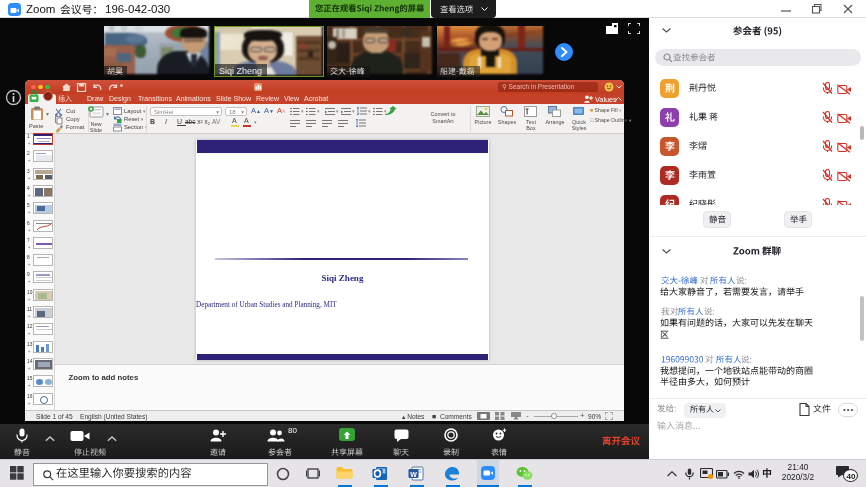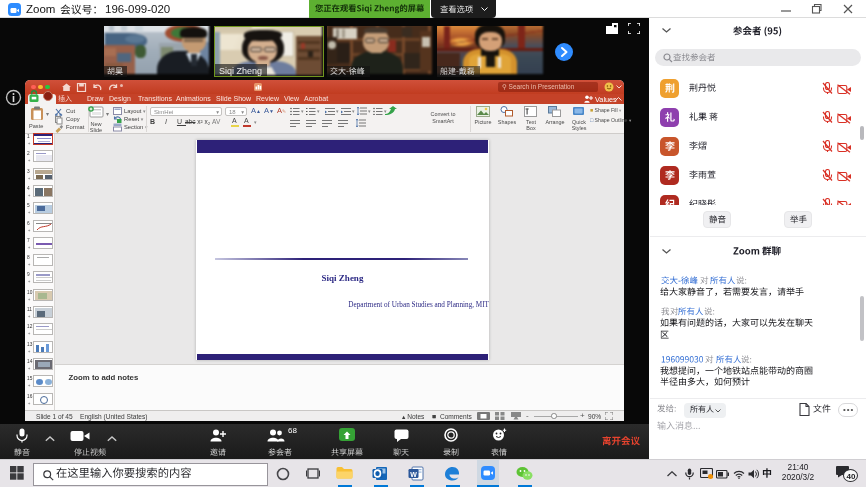--- a/index.html
+++ b/index.html
@@ -12,21 +12,21 @@
 <div class="abs" style="left:8px;top:2.5px;width:13px;height:13px;background:#2d8cff;border-radius:3.5px"><svg width="13" height="13">
         <rect x="2.5" y="4" width="6" height="5" rx="1.2" fill="#fff"></rect>
         <path d="M8.7 6.5 L11 4.8 V8.2 Z" fill="#fff"></path>
       </svg></div>
 <div class="abs" style="left:26px;top:1.5px;font-size:11.5px;color:#151515;display:flex;align-items:center;height:15px">Zoom&nbsp;</div>
 <div class="abs" style="left:60px;top:3.5px">
       <svg width="43.2" height="13.0" style="display:block;overflow:visible">
         <path fill="#151515" d="M1.7 10.1C2.1 10 2.7 9.9 8.4 9.5C8.7 9.8 8.9 10.1 9.1 10.4L9.8 9.9C9.3 9.1 8.3 7.9 7.3 7.1L6.6 7.4C7 7.8 7.5 8.3 7.9 8.7L2.9 9.1C3.7 8.4 4.5 7.5 5.2 6.7H9.9V5.9H1V6.7H4C3.3 7.6 2.5 8.5 2.2 8.7C1.9 9 1.7 9.2 1.4 9.3C1.5 9.5 1.7 9.9 1.7 10.1ZM5.4 0.4C4.5 1.9 2.6 3.3 0.5 4.1C0.6 4.3 0.9 4.6 1 4.8C1.7 4.6 2.3 4.2 2.9 3.9V4.5H8V3.8H3C3.9 3.2 4.8 2.5 5.4 1.7C6.1 2.4 7 3.2 8 3.8C8.6 4.1 9.2 4.5 9.8 4.7C10 4.5 10.2 4.2 10.4 4C8.7 3.4 6.9 2.2 5.9 1.2L6.2 0.8Z M16.7 0.9C17.1 1.7 17.5 2.6 17.7 3.2L18.4 2.9C18.3 2.3 17.8 1.4 17.3 0.6ZM12 1.2C12.5 1.7 13.1 2.4 13.4 2.9L14 2.3C13.7 1.9 13.1 1.2 12.6 0.7ZM19.8 1.1C19.4 3.3 18.9 5.4 17.7 7C16.6 5.5 16 3.5 15.6 1.2L14.8 1.4C15.3 3.9 16 6 17.2 7.7C16.4 8.5 15.4 9.2 14.2 9.8C14.3 9.9 14.5 10.2 14.6 10.4C15.9 9.9 16.9 9.1 17.7 8.3C18.5 9.2 19.5 9.9 20.8 10.4C20.9 10.2 21.1 9.9 21.3 9.7C20.1 9.2 19.1 8.5 18.2 7.6C19.5 5.9 20.2 3.7 20.6 1.2ZM11.3 3.8V4.6H12.8V8.4C12.8 9 12.5 9.3 12.4 9.5C12.5 9.6 12.7 9.9 12.8 10.1C13 9.9 13.3 9.7 15.2 8.3C15.1 8.1 15 7.8 14.9 7.6L13.6 8.5V3.8Z M24.4 1.6H29.5V3.1H24.4ZM23.6 0.9V3.8H30.4V0.9ZM22.3 4.8V5.5H24.5C24.3 6.2 24 6.9 23.8 7.4H29.5C29.2 8.7 29 9.3 28.8 9.5C28.6 9.6 28.5 9.6 28.2 9.6C27.9 9.6 27.2 9.6 26.4 9.5C26.5 9.8 26.7 10.1 26.7 10.3C27.4 10.3 28.1 10.4 28.5 10.3C28.9 10.3 29.2 10.3 29.4 10C29.8 9.7 30.1 8.9 30.4 7.1C30.4 7 30.4 6.7 30.4 6.7H25L25.4 5.5H31.7V4.8Z M35.1 4.3C35.5 4.3 35.9 3.9 35.9 3.5C35.9 3 35.5 2.6 35.1 2.6C34.7 2.6 34.3 3 34.3 3.5C34.3 3.9 34.7 4.3 35.1 4.3ZM35.1 9.5C35.5 9.5 35.9 9.2 35.9 8.7C35.9 8.2 35.5 7.9 35.1 7.9C34.7 7.9 34.3 8.2 34.3 8.7C34.3 9.2 34.7 9.5 35.1 9.5Z"></path>
       </svg>
     </div>
-<div class="abs" style="left:105px;top:1.5px;font-size:11.5px;color:#151515;height:15px;display:flex;align-items:center">196-099-020</div>
+<div class="abs" style="left:105px;top:1.5px;font-size:11.5px;color:#151515;height:15px;display:flex;align-items:center">196-042-030</div>
 <div class="abs" style="left:309px;top:0px;width:121px;height:17.5px;background:#5db031"></div>
 <div class="abs" style="left:314.8px;top:4px">
       <svg width="109.4" height="10.0" style="display:block;overflow:visible">
         <path fill="#14320a" d="M3.7 2.4C3.5 2.9 3.1 3.5 2.7 3.9C2.9 4 3.3 4.2 3.5 4.4C3.9 4 4.3 3.3 4.6 2.6ZM2.4 5.5V6.7C2.4 7.6 2.6 7.9 3.7 7.9C3.9 7.9 4.8 7.9 5 7.9C5.9 7.9 6.1 7.6 6.3 6.5C6 6.5 5.6 6.3 5.4 6.2C5.3 6.9 5.3 7 5 7C4.7 7 4 7 3.8 7C3.4 7 3.4 7 3.4 6.7V5.5ZM5.8 5.8C6.4 6.3 7 7.2 7.2 7.7L8.1 7.2C7.8 6.6 7.2 5.9 6.6 5.3ZM1.4 5.5C1.2 6.2 0.8 6.8 0.2 7.2L1.1 7.8C1.7 7.3 2 6.6 2.3 5.8ZM3.1 5.2C3.6 5.5 4.2 6 4.5 6.3L5.2 5.7C5 5.5 4.8 5.3 4.5 5.1C4.9 5.1 5.2 5.1 5.5 5C5.8 4.9 5.8 4.6 5.8 4.2V1.8H6.8C6.7 2 6.6 2.3 6.5 2.4L6 2.7C6.4 3.2 6.8 4 6.9 4.5L7.8 4.1C7.6 3.7 7.3 3.1 7 2.6L7.4 2.7C7.6 2.3 7.8 1.6 8 1.1L7.3 0.9L7.1 1H4.5C4.5 0.8 4.6 0.6 4.7 0.5L3.8 0.3C3.5 1 3.1 1.7 2.5 2.1C2.8 2.3 3.1 2.6 3.3 2.8C3.5 2.5 3.8 2.2 4 1.8H4.9V4.2C4.9 4.3 4.9 4.3 4.7 4.3C4.6 4.3 4.3 4.3 4 4.3C4.1 4.5 4.2 4.7 4.3 5C4.1 4.8 3.9 4.7 3.8 4.7ZM2.1 0.2C1.7 1.1 0.9 2 0.2 2.5C0.3 2.7 0.6 3.1 0.8 3.3C1 3.2 1.2 3 1.4 2.7V5.1H2.3V1.6C2.6 1.3 2.8 0.9 3 0.6Z M9.7 3.1V6.8H8.7V7.7H16.3V6.8H13.2V4.6H15.6V3.6H13.2V1.8H16V0.8H8.9V1.8H12.2V6.8H10.7V3.1Z M19.7 0.2C19.6 0.6 19.5 1 19.3 1.4H17.1V2.4H18.9C18.4 3.3 17.7 4.2 16.8 4.8C16.9 5 17.2 5.4 17.3 5.7C17.5 5.5 17.8 5.3 18 5.1V8H19V4C19.4 3.5 19.7 2.9 20 2.4H24.5V1.4H20.4C20.5 1.1 20.6 0.8 20.7 0.5ZM21.5 2.7V4.1H19.8V5H21.5V6.9H19.4V7.8H24.4V6.9H22.5V5H24.1V4.1H22.5V2.7Z M28.6 0.6V5H29.6V1.5H31.6V5H32.6V0.6ZM30.1 2V3.3C30.1 4.6 29.9 6.2 27.8 7.3C28 7.5 28.3 7.8 28.4 8C29.4 7.5 30.1 6.8 30.5 6V7C30.5 7.7 30.8 7.9 31.4 7.9H31.9C32.8 7.9 32.9 7.5 33 6.2C32.8 6.2 32.4 6 32.2 5.9C32.2 6.9 32.1 7.2 32 7.2H31.6C31.5 7.2 31.4 7.1 31.4 6.9V5H30.9C31 4.4 31.1 3.8 31.1 3.3V2ZM25.3 2.9C25.7 3.5 26.1 4.1 26.5 4.7C26.1 5.7 25.6 6.5 25 7C25.3 7.2 25.6 7.5 25.8 7.8C26.3 7.3 26.8 6.6 27.2 5.8C27.4 6.2 27.5 6.5 27.6 6.8L28.5 6.2C28.3 5.8 28 5.2 27.6 4.7C28 3.6 28.3 2.4 28.4 1L27.8 0.8L27.6 0.9H25.3V1.8H27.3C27.2 2.4 27.1 3.1 26.9 3.6C26.6 3.2 26.3 2.8 26 2.4Z M36.3 5.7H39.3V6H36.3ZM36.3 5V4.7H39.3V5ZM36.3 6.6H39.3V7H36.3ZM40 0.3C38.6 0.5 36.2 0.6 34.1 0.6C34.2 0.8 34.3 1.1 34.3 1.4C35 1.4 35.7 1.4 36.4 1.3L36.3 1.7H34.2V2.4H36L35.8 2.8H33.6V3.6H35.4C34.9 4.4 34.3 5.1 33.4 5.5C33.6 5.7 33.9 6.1 34 6.3C34.5 6 34.9 5.7 35.3 5.3V8.1H36.3V7.8H39.3V8.1H40.3V3.9H36.4L36.6 3.6H41.1V2.8H36.9L37.1 2.4H40.6V1.7H37.3L37.4 1.3C38.6 1.2 39.7 1.1 40.6 1Z M44.1 7.4C45.5 7.4 46.3 6.6 46.3 5.6C46.3 4.7 45.9 4.2 45.1 3.9L44.3 3.6C43.8 3.3 43.4 3.2 43.4 2.7C43.4 2.3 43.7 2.1 44.2 2.1C44.7 2.1 45.1 2.3 45.5 2.6L46.2 1.8C45.7 1.3 44.9 1 44.2 1C43 1 42.1 1.8 42.1 2.8C42.1 3.7 42.7 4.2 43.4 4.5L44.2 4.8C44.7 5.1 45.1 5.2 45.1 5.7C45.1 6.1 44.8 6.4 44.1 6.4C43.6 6.4 43 6.1 42.6 5.7L41.8 6.5C42.4 7.1 43.3 7.4 44.1 7.4Z M47.3 7.3H48.6V2.7H47.3ZM47.9 1.9C48.4 1.9 48.7 1.6 48.7 1.2C48.7 0.8 48.4 0.6 47.9 0.6C47.5 0.6 47.2 0.8 47.2 1.2C47.2 1.6 47.5 1.9 47.9 1.9Z M52.7 9.1H53.9V2.7H52.9L52.8 3.1H52.8C52.4 2.7 52.1 2.5 51.5 2.5C50.5 2.5 49.6 3.5 49.6 5C49.6 6.5 50.3 7.4 51.5 7.4C51.9 7.4 52.4 7.2 52.7 6.9L52.7 7.6ZM51.8 6.4C51.2 6.4 50.8 5.9 50.8 5C50.8 4 51.3 3.5 51.8 3.5C52.1 3.5 52.4 3.6 52.7 3.9V5.9C52.4 6.3 52.1 6.4 51.8 6.4Z M55.2 7.3H56.4V2.7H55.2ZM55.8 1.9C56.2 1.9 56.5 1.6 56.5 1.2C56.5 0.8 56.2 0.6 55.8 0.6C55.4 0.6 55.1 0.8 55.1 1.2C55.1 1.6 55.4 1.9 55.8 1.9Z M59.3 7.3H63.7V6.3H60.8L63.7 1.9V1.2H59.6V2.2H62.2L59.3 6.6Z M64.7 7.3H65.9V4.1C66.3 3.8 66.5 3.6 66.9 3.6C67.3 3.6 67.5 3.8 67.5 4.6V7.3H68.8V4.4C68.8 3.2 68.3 2.5 67.3 2.5C66.7 2.5 66.2 2.9 65.9 3.2L65.9 2.3V0.7H64.7Z M72 7.4C72.6 7.4 73.2 7.2 73.7 6.9L73.2 6.2C72.9 6.4 72.6 6.5 72.2 6.5C71.5 6.5 71 6.1 70.9 5.3H73.8C73.8 5.2 73.8 5 73.8 4.8C73.8 3.5 73.2 2.5 71.9 2.5C70.8 2.5 69.7 3.5 69.7 5C69.7 6.5 70.7 7.4 72 7.4ZM70.9 4.5C71 3.8 71.4 3.5 71.9 3.5C72.5 3.5 72.8 3.9 72.8 4.5Z M74.8 7.3H76.1V4.1C76.4 3.8 76.6 3.6 77 3.6C77.5 3.6 77.7 3.8 77.7 4.6V7.3H78.9V4.4C78.9 3.2 78.5 2.5 77.5 2.5C76.8 2.5 76.4 2.9 75.9 3.3H75.9L75.8 2.7H74.8Z M81.8 9.3C83.3 9.3 84.3 8.6 84.3 7.7C84.3 6.9 83.7 6.5 82.6 6.5H81.8C81.2 6.5 81.1 6.4 81.1 6.1C81.1 5.9 81.1 5.8 81.3 5.7C81.5 5.8 81.7 5.8 81.9 5.8C82.9 5.8 83.7 5.3 83.7 4.3C83.7 4 83.6 3.7 83.4 3.6H84.2V2.7H82.6C82.4 2.6 82.1 2.5 81.9 2.5C80.9 2.5 80 3.1 80 4.2C80 4.8 80.3 5.2 80.6 5.4V5.5C80.3 5.7 80.1 6 80.1 6.3C80.1 6.7 80.3 7 80.5 7.1V7.2C80.1 7.4 79.9 7.7 79.9 8.1C79.9 8.9 80.7 9.3 81.8 9.3ZM81.9 5.1C81.5 5.1 81.1 4.8 81.1 4.2C81.1 3.7 81.4 3.4 81.9 3.4C82.3 3.4 82.6 3.7 82.6 4.2C82.6 4.8 82.3 5.1 81.9 5.1ZM82 8.5C81.3 8.5 80.9 8.3 80.9 7.9C80.9 7.7 81 7.6 81.2 7.4C81.3 7.4 81.5 7.5 81.8 7.5H82.4C82.9 7.5 83.1 7.5 83.1 7.9C83.1 8.2 82.7 8.5 82 8.5Z M88.9 3.9C89.3 4.5 89.8 5.4 90.1 5.9L90.9 5.4C90.6 4.9 90.1 4.1 89.7 3.5ZM89.3 0.3C89.1 1.2 88.7 2.2 88.2 3V1.6H86.9C87 1.3 87.2 0.8 87.3 0.4L86.2 0.2C86.2 0.6 86.1 1.2 86 1.6H85.1V7.8H86V7.2H88.2V3.3C88.4 3.4 88.7 3.6 88.8 3.8C89.1 3.4 89.3 3 89.6 2.4H91.3C91.3 5.4 91.2 6.6 90.9 6.9C90.8 7 90.7 7 90.5 7C90.3 7 89.8 7 89.3 7C89.5 7.3 89.6 7.7 89.6 8C90.1 8 90.6 8 90.9 8C91.3 7.9 91.5 7.8 91.7 7.5C92.1 7 92.2 5.7 92.3 2C92.3 1.9 92.3 1.5 92.3 1.5H89.9C90.1 1.2 90.2 0.8 90.3 0.5ZM86 2.5H87.3V3.8H86ZM86 6.3V4.7H87.3V6.3Z M94.8 1.5H99.2V2H94.8ZM95.6 3C95.8 3.2 95.9 3.5 96 3.7H95V4.5H96.1V5.3V5.4H94.8V6.2H95.9C95.8 6.6 95.4 7 94.7 7.3C94.9 7.5 95.2 7.9 95.3 8.1C96.4 7.6 96.8 6.9 96.9 6.2H98.2V8.1H99.2V6.2H100.7V5.4H99.2V4.5H100.5V3.7H99.2C99.4 3.5 99.5 3.2 99.7 2.9L99.3 2.8H100.2V0.6H93.8V3.1C93.8 4.4 93.8 6.3 92.9 7.6C93.2 7.7 93.6 7.9 93.8 8.1C94.7 6.7 94.8 4.5 94.8 3.1V2.8H96.1ZM96.6 2.8H98.7C98.5 3.1 98.4 3.4 98.2 3.6L98.6 3.7H96.7L97 3.6C96.9 3.4 96.8 3.1 96.6 2.8ZM98.2 5.4H97V5.3V4.5H98.2Z M103.3 3.3H107.2V3.7H103.3ZM103.3 2.4H107.2V2.8H103.3ZM104.7 5.4V5.8H103.7C103.8 5.6 104 5.5 104.1 5.4ZM105.6 5.4H106.4C106.5 5.5 106.6 5.6 106.8 5.8H105.6ZM102.3 1.9V4.3H103.8C103.7 4.4 103.6 4.5 103.6 4.6H101.5V5.4H102.8C102.4 5.7 101.9 5.9 101.2 6.1C101.4 6.3 101.7 6.6 101.8 6.9C102.1 6.7 102.5 6.6 102.8 6.4V7.8H103.7V6.5H104.7V8.1H105.6V6.5H106.8V6.9C106.8 7 106.7 7 106.6 7C106.6 7.1 106.3 7.1 106 7C106.1 7.2 106.2 7.5 106.3 7.7C106.7 7.7 107.1 7.7 107.4 7.6C107.7 7.5 107.7 7.3 107.7 6.9V6.4C108 6.6 108.3 6.7 108.6 6.8C108.7 6.6 109 6.2 109.2 6.1C108.5 5.9 107.9 5.7 107.5 5.4H108.9V4.6H104.7L104.8 4.3H108.2V1.9ZM106.1 0.2V0.7H104.3V0.2H103.4V0.7H101.6V1.5H103.4V1.7H104.3V1.5H106.1V1.7H107V1.5H108.8V0.7H107V0.2Z"></path>
       </svg>
     </div>
 <div class="abs" style="left:431px;top:0px;width:65px;height:17.5px;background:#1d1d1d;border-radius:0 0 4px 4px">
       <div style="position:absolute;left:9px;top:4.5px">
         <svg width="33.2" height="10.0" style="display:block;overflow:visible">
           <path fill="#f2f2f2" d="M2.4 5.5H5.8V6.2H2.4ZM2.4 4.4H5.8V5.1H2.4ZM1.8 3.9V6.6H6.5V3.9ZM0.6 7.1V7.7H7.7V7.1ZM3.8 0.3V1.4H0.5V1.9H3.1C2.4 2.7 1.3 3.4 0.3 3.8C0.4 3.9 0.6 4.1 0.7 4.3C1.8 3.8 3.1 3 3.8 2V3.7H4.4V2C5.2 2.9 6.4 3.8 7.6 4.2C7.7 4.1 7.9 3.8 8 3.7C7 3.4 5.8 2.7 5.1 1.9H7.8V1.4H4.4V0.3Z M11.1 5.5H14.7V6.1H11.1ZM11.1 5.1V4.5H14.7V5.1ZM11.1 6.5H14.7V7.2H11.1ZM15.2 0.4C13.8 0.7 11.3 0.8 9.3 0.8C9.3 0.9 9.4 1.1 9.4 1.3C10.1 1.3 10.9 1.3 11.7 1.2C11.6 1.4 11.6 1.6 11.5 1.8H9.4V2.3H11.3C11.2 2.5 11.1 2.7 11 2.9H8.8V3.4H10.8C10.2 4.3 9.5 5.1 8.6 5.6C8.7 5.8 8.9 6 9 6.1C9.5 5.8 10 5.4 10.5 4.9V8H11.1V7.7H14.7V8H15.3V4H11.1C11.2 3.8 11.4 3.6 11.5 3.4H16.1V2.9H11.7C11.8 2.7 11.9 2.5 12 2.3H15.6V1.8H12.2L12.4 1.2C13.6 1.1 14.7 1 15.6 0.8Z M17.1 1C17.6 1.4 18.2 1.9 18.4 2.3L18.9 2C18.6 1.6 18.1 1 17.6 0.6ZM20.3 0.6C20.1 1.3 19.8 2.1 19.3 2.5C19.5 2.6 19.7 2.8 19.8 2.9C20 2.6 20.2 2.3 20.4 2H21.6V3.2H19.3V3.8H20.8C20.6 4.9 20.3 5.7 19 6.1C19.2 6.2 19.3 6.5 19.4 6.6C20.8 6.1 21.2 5.1 21.4 3.8H22.2V5.7C22.2 6.3 22.4 6.5 23 6.5C23.1 6.5 23.7 6.5 23.8 6.5C24.3 6.5 24.5 6.3 24.6 5.2C24.4 5.2 24.1 5.1 24 5C24 5.8 24 6 23.7 6C23.6 6 23.2 6 23.1 6C22.9 6 22.8 5.9 22.8 5.7V3.8H24.5V3.2H22.2V2H24.1V1.5H22.2V0.4H21.6V1.5H20.6C20.7 1.2 20.8 1 20.9 0.7ZM18.7 3.5H17.1V4.1H18.1V6.6C17.7 6.8 17.3 7.1 17 7.4L17.4 8C17.9 7.5 18.3 7 18.6 7C18.8 7 19.1 7.3 19.4 7.5C19.9 7.8 20.6 7.9 21.6 7.9C22.4 7.9 23.8 7.8 24.4 7.8C24.5 7.6 24.6 7.3 24.6 7.1C23.8 7.2 22.5 7.3 21.6 7.3C20.7 7.3 20 7.2 19.5 6.9C19.1 6.7 18.9 6.5 18.7 6.5Z M30 3.2V4.9C30 5.8 29.8 6.8 27.5 7.5C27.7 7.6 27.9 7.8 27.9 7.9C30.3 7.2 30.7 6 30.7 4.9V3.2ZM30.6 6.5C31.3 7 32.1 7.6 32.5 8L32.9 7.5C32.5 7.1 31.6 6.6 31 6.2ZM25.1 5.8 25.3 6.4C26.1 6.2 27.1 5.8 28 5.5L28 4.9L27 5.3V1.9H27.9V1.3H25.3V1.9H26.3V5.4ZM28.4 2.1V6H29V2.7H31.7V6H32.3V2.1H30.3C30.5 1.9 30.6 1.6 30.7 1.3H32.8V0.7H28.1V1.3H30C29.9 1.5 29.8 1.9 29.7 2.1Z"></path>
@@ -521,21 +521,21 @@
 <div class="abs" style="left:27px;top:393.5px;font-size:4.8px;color:#333">16</div>
 <div class="abs" style="left:33px;top:392.5px;width:20px;height:12px;background:#fff;border:0.5px solid #b8b6b4;overflow:hidden">
       <div style="position:absolute;left:6px;top:2px;width:8px;height:8px;border:1.5px solid #4a6a9a;border-radius:50%"></div>
     </div>
 <div class="abs" style="left:27.5px;top:400.5px;font-size:4px;color:#999">✦</div>
 <div class="abs" style="left:196px;top:140px;width:293px;height:220px;background:#fff;box-shadow:0 0 3px rgba(0,0,0,.25)"></div>
 <div class="abs" style="left:197px;top:140px;width:291px;height:12.5px;background:#2d2178"></div>
 <div class="abs" style="left:197px;top:354px;width:291px;height:5.5px;background:#2d2178"></div>
 <div class="abs" style="left:215px;top:257.5px;width:253px;height:2px;background:linear-gradient(90deg,#c6c6e0 0%,#2d2178 35%,#2d2178 75%,#8888b8 100%)"></div>
 <div class="abs" style="left:196px;top:273px;width:293px;text-align:center;font-family:'Liberation Serif',serif;font-size:9px;font-weight:bold;color:#2d2a85">Siqi Zheng</div>
-<div class="abs" style="left:196px;top:300.5px;width:293px;text-align:right;font-family:'Liberation Serif',serif;font-size:7.2px;white-space:nowrap;color:#2d2a85">Department of Urban Studies and Planning, MIT</div>
+<div class="abs" style="left:196px;top:300.5px;width:293px;text-align:left;font-family:'Liberation Serif',serif;font-size:7.2px;white-space:nowrap;color:#2d2a85">Department of Urban Studies and Planning, MIT</div>
 <div class="abs" style="left:55px;top:364px;width:569px;height:46px;background:#fbfbfb;border-top:1px solid #d4d2d0"></div>
 <div class="abs" style="left:68.5px;top:372.5px;font-size:7.8px;font-weight:600;color:#333">Zoom to add notes</div>
 <div class="abs" style="left:25px;top:410px;width:599px;height:11px;background:#efeeee;border-top:1px solid #c9c7c5"></div>
 <div class="abs" style="left:36px;top:412.5px;font-size:6.6px;color:#3a3a3a">Slide 1 of 45</div>
 <div class="abs" style="left:80px;top:412.5px;font-size:6.6px;color:#3a3a3a">English (United States)</div>
 <div class="abs" style="left:402px;top:412.5px;font-size:6.6px;color:#3a3a3a">▴ Notes&nbsp;&nbsp;&nbsp;<span style="color:#555">◾</span> Comments</div>
 <div class="abs" style="left:477px;top:411.5px;width:13px;height:8.5px;background:#787878;border-radius:1px">
       <svg width="13" height="8.5" style="display:block">
         <rect x="3.5" y="2" width="6" height="4.5" fill="#fff"></rect>
       </svg>
@@ -592,21 +592,21 @@
       <svg width="16.0" height="9.6" style="display:block;overflow:visible">
         <path fill="#d4d4d4" d="M3 2.3H4.3V2.8H3ZM3 1.4H4.3V1.9H3ZM0.6 0.9C1 1.4 1.4 2 1.6 2.3L2.1 2C1.9 1.6 1.4 1.1 1 0.7ZM3.2 3.4C3.3 3.5 3.4 3.6 3.4 3.7H2.2V4.2H3C2.9 5 2.8 5.7 2.2 6.1C2.3 6.2 2.5 6.3 2.5 6.4C3 6.1 3.3 5.6 3.4 5.1H4.3C4.2 5.6 4.2 5.9 4.1 6C4.1 6 4 6 3.9 6C3.9 6 3.7 6 3.5 6C3.5 6.1 3.6 6.3 3.6 6.4C3.8 6.4 4 6.4 4.2 6.4C4.3 6.4 4.4 6.4 4.5 6.3C4.7 6.1 4.7 5.7 4.8 4.8C4.8 4.7 4.8 4.6 4.8 4.6H3.5L3.5 4.2H5V3.7H4C3.9 3.6 3.8 3.4 3.7 3.2H4.8L4.8 3.3C4.9 3.3 5.1 3.5 5.2 3.6C5.4 3.2 5.6 2.7 5.8 2.1H6.7C6.7 2.8 6.5 3.5 6.3 4.1C6.1 3.8 5.9 3.5 5.7 3.2L5.3 3.4C5.6 3.8 5.8 4.2 6.1 4.7C5.8 5.3 5.4 5.8 4.8 6.2C4.9 6.3 5.1 6.5 5.2 6.6C5.7 6.2 6.1 5.7 6.4 5.2C6.7 5.6 6.9 6.1 7.1 6.4L7.5 6.1C7.3 5.7 7 5.2 6.7 4.6C7 3.9 7.1 3.1 7.3 2.1H7.6V1.6H5.9C6 1.2 6.1 0.8 6.2 0.4L5.7 0.4C5.5 1.4 5.2 2.5 4.8 3.2V1H3.8L4 0.4L3.5 0.3C3.4 0.5 3.4 0.8 3.3 1H2.5V3.2H3.7ZM1.9 3.3H0.4V3.8H1.3V6.1C1 6.2 0.7 6.6 0.3 7L0.7 7.5C1.1 7 1.4 6.5 1.6 6.5C1.8 6.5 2.1 6.8 2.4 7C3 7.4 3.6 7.4 4.7 7.4C5.4 7.4 6.9 7.4 7.5 7.4C7.5 7.2 7.6 6.9 7.7 6.7C6.9 6.8 5.7 6.9 4.7 6.9C3.8 6.9 3.1 6.8 2.5 6.5C2.2 6.3 2.1 6.2 1.9 6.1Z M8.9 0.9C9.3 1.2 9.8 1.8 10 2.1L10.5 1.7C10.2 1.4 9.7 0.9 9.2 0.5ZM8.3 2.8V3.4H9.5V6.3C9.5 6.7 9.3 6.9 9.2 7C9.3 7.1 9.4 7.4 9.5 7.5C9.6 7.4 9.8 7.2 11.1 6.2C11.1 6 11 5.8 10.9 5.6L10.1 6.3V2.8ZM12 5.3H14.5V6H12ZM12 4.9V4.3H14.5V4.9ZM12.9 0.3V0.9H11.1V1.4H12.9V1.9H11.3V2.4H12.9V2.9H10.8V3.4H15.7V2.9H13.5V2.4H15.2V1.9H13.5V1.4H15.4V0.9H13.5V0.3ZM11.4 3.8V7.7H12V6.4H14.5V7C14.5 7.1 14.4 7.1 14.3 7.1C14.2 7.1 13.8 7.1 13.4 7.1C13.5 7.3 13.6 7.5 13.6 7.6C14.2 7.6 14.5 7.6 14.7 7.6C15 7.5 15 7.3 15 7V3.8Z"></path>
       </svg>
     </div>
 <svg class="abs" width="18" height="13" style="left:267px;top:428.5px">
       <circle cx="6" cy="3.5" r="3" fill="#fff"></circle>
       <path d="M0.5 12.5 C0.5 7.5 11.5 7.5 11.5 12.5 Z" fill="#fff"></path>
       <circle cx="12.5" cy="4" r="2.4" fill="#fff"></circle>
       <path d="M10 12.5 C11 8.5 17.5 8.5 17.5 12.5 Z" fill="#fff"></path>
     </svg>
-<div class="abs" style="left:288px;top:426px;font-size:8px;color:#fff">68</div>
+<div class="abs" style="left:288px;top:426px;font-size:8px;color:#fff">80</div>
 <div style="position:absolute;left:268.0px;top:447.5px">
       <svg width="24.0" height="9.6" style="display:block;overflow:visible">
         <path fill="#d4d4d4" d="M4.4 3.8C3.8 4.2 2.8 4.6 2 4.8C2.2 4.9 2.3 5.1 2.4 5.2C3.2 5 4.2 4.6 4.9 4.1ZM5.1 4.8C4.4 5.3 3 5.7 1.9 5.9C2 6 2.2 6.2 2.3 6.4C3.5 6.1 4.8 5.6 5.6 5ZM6.1 5.6C5.2 6.5 3.4 7 1.4 7.2C1.5 7.3 1.6 7.5 1.7 7.7C3.8 7.4 5.6 6.9 6.6 5.9ZM1.4 2.3C1.6 2.2 1.9 2.2 3.2 2.2C3.1 2.4 3 2.7 2.8 2.9H0.4V3.4H2.5C1.9 4.1 1.2 4.6 0.3 5C0.4 5.1 0.7 5.4 0.8 5.5C1.7 5 2.6 4.3 3.2 3.4H4.8C5.4 4.3 6.4 5 7.3 5.4C7.4 5.3 7.6 5.1 7.7 5C6.9 4.7 6.1 4.1 5.5 3.4H7.6V2.9H3.5C3.7 2.7 3.8 2.4 3.9 2.1L6.2 2C6.4 2.2 6.5 2.4 6.7 2.5L7.2 2.2C6.7 1.7 5.8 1 5.1 0.6L4.6 0.9C4.9 1.1 5.3 1.3 5.6 1.6L2.5 1.7C3 1.4 3.5 1 4 0.6L3.4 0.3C2.9 0.8 2.1 1.4 1.8 1.5C1.6 1.6 1.4 1.7 1.3 1.7C1.3 1.9 1.4 2.2 1.4 2.3Z M9.3 7.5C9.6 7.4 10 7.4 14.2 7C14.4 7.2 14.6 7.5 14.7 7.7L15.2 7.3C14.9 6.7 14.1 5.9 13.4 5.2L12.9 5.5C13.2 5.8 13.5 6.1 13.8 6.5L10.2 6.8C10.8 6.2 11.3 5.6 11.8 4.9H15.3V4.3H8.7V4.9H11C10.5 5.6 9.9 6.3 9.7 6.5C9.4 6.7 9.2 6.8 9 6.9C9.1 7 9.2 7.4 9.3 7.5ZM12 0.3C11.3 1.4 9.9 2.4 8.3 3.1C8.5 3.2 8.7 3.4 8.8 3.6C9.2 3.4 9.7 3.1 10.1 2.9V3.4H13.9V2.8H10.2C10.9 2.4 11.5 1.8 12 1.3C12.5 1.8 13.2 2.3 13.9 2.8C14.4 3.1 14.8 3.3 15.3 3.5C15.4 3.3 15.6 3.1 15.7 3C14.4 2.5 13.1 1.6 12.4 0.9L12.6 0.6Z M22.7 0.6C22.4 1 22.1 1.3 21.8 1.7V1.3H19.8V0.3H19.2V1.3H17.1V1.9H19.2V2.9H16.4V3.4H19.6C18.6 4.1 17.4 4.6 16.3 5C16.4 5.2 16.6 5.4 16.6 5.5C17.1 5.3 17.6 5.1 18.1 4.9V7.7H18.7V7.4H22V7.6H22.6V4.3H19.3C19.7 4 20.1 3.7 20.6 3.4H23.6V2.9H21.3C22 2.3 22.6 1.6 23.2 0.9ZM19.8 2.9V1.9H21.6C21.2 2.2 20.8 2.6 20.4 2.9ZM18.7 6.1H22V6.9H18.7ZM18.7 5.6V4.8H22V5.6Z"></path>
       </svg>
     </div>
 <div class="abs" style="left:339px;top:428px;width:16px;height:13px;background:#35a235;border-radius:3px"><svg width="16" height="13">
         <path d="M8 2.5 L11.5 6 H9.5 V10 H6.5 V6 H4.5 Z" fill="#fff"></path>
       </svg></div>
 <div style="position:absolute;left:331.0px;top:447.5px">
       <svg width="32.0" height="9.6" style="display:block;overflow:visible">

